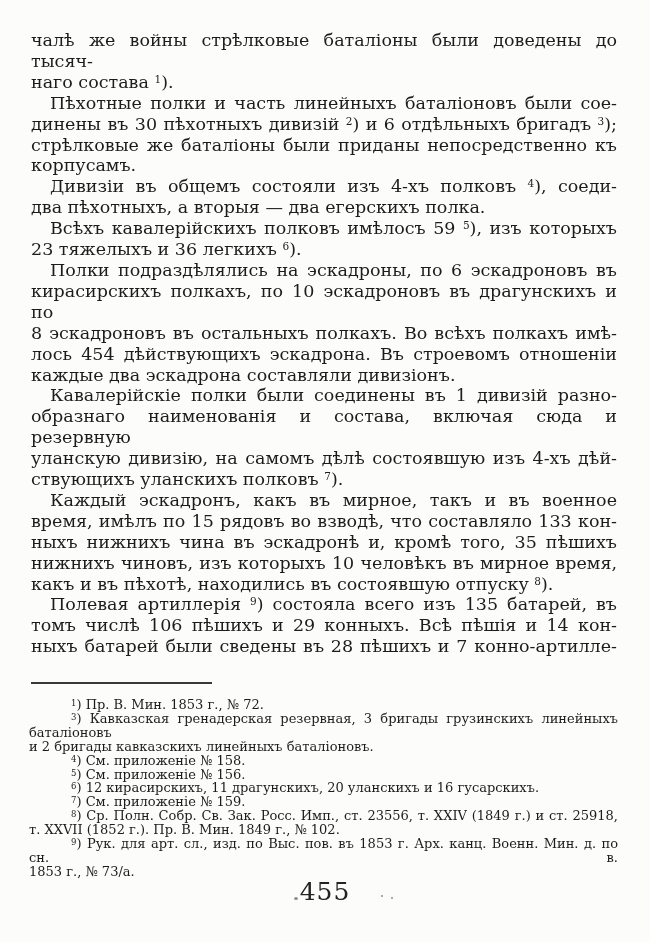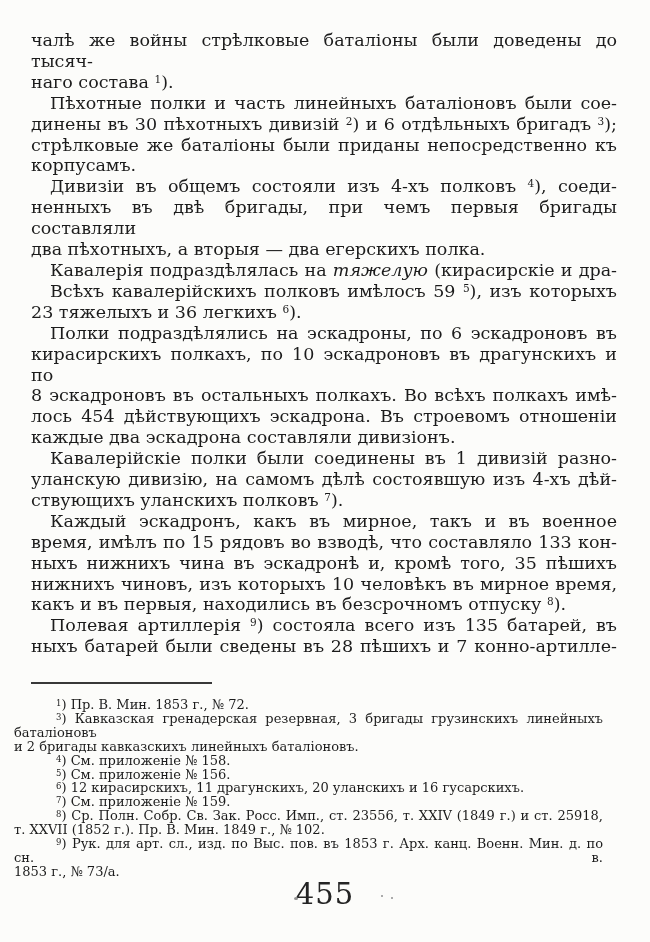--- a/index.html
+++ b/index.html
@@ -36,39 +36,39 @@
   .separator {
     position: absolute;
     left: 31px;
     top: 682px;
     width: 181px;
     height: 0;
     border-top: 2px solid #383838;
   }
   .footnotes {
     position: absolute;
-    left: 14px;
+    left: 29px;
     top: 698px;
     width: 589px;
     font-size: 13px;
     line-height: 13.9px;
   }
   .footnotes .line.ind { text-indent: 42px; }
   .footnotes sup {
     font-size: 8.5px;
     line-height: 0;
     vertical-align: 3.5px;
   }
   .page-number {
     position: absolute;
     left: 0;
     top: 877px;
     width: 100%;
     text-align: center;
-    font-size: 29px;
+    font-size: 25px;
     letter-spacing: 1px;
     color: #242424;
   }
   .speck {
     position: absolute;
     background: #909090;
     border-radius: 50%;
   }
   .speck.s1 { left: 294px; top: 897px; width: 4px; height: 3px; }
   .speck.s2 { left: 381px; top: 895px; width: 2px; height: 2px; }
@@ -79,39 +79,39 @@
 
 <div class="page">
   <div class="body-text">
       <div class="line"><span>чалѣ же войны стрѣлковые баталіоны были доведены до тысяч-</span></div>
       <div class="line last"><span>наго состава </span><sup>1</sup><span>).</span></div>
       <div class="line ind"><span>Пѣхотные полки и часть линейныхъ баталіоновъ были сое-</span></div>
       <div class="line"><span>динены въ 30 пѣхотныхъ дивизій </span><sup>2</sup><span>) и 6 отдѣльныхъ бригадъ </span><sup>3</sup><span>);</span></div>
       <div class="line"><span>стрѣлковые же баталіоны были приданы непосредственно къ</span></div>
       <div class="line last"><span>корпусамъ.</span></div>
       <div class="line ind"><span>Дивизіи въ общемъ состояли изъ 4-хъ полковъ </span><sup>4</sup><span>), соеди-</span></div>
-      <div class="line"><span>ненныхъ въ двѣ бригады, при чемъ первыя бригады составляли</span></div>
       <div class="line last"><span>два пѣхотныхъ, а вторыя — два егерскихъ полка.</span></div>
-      <div class="line ind"><span>Кавалерія подраздѣлялась на </span><span class="it">тяжелую</span><span> (кирасирскіе и дра-</span></div>
       <div class="line ind"><span>Всѣхъ кавалерійскихъ полковъ имѣлосъ 59 </span><sup>5</sup><span>), изъ которыхъ</span></div>
       <div class="line last"><span>23 тяжелыхъ и 36 легкихъ </span><sup>6</sup><span>).</span></div>
       <div class="line ind"><span>Полки подраздѣлялись на эскадроны, по 6 эскадроновъ въ</span></div>
       <div class="line"><span>кирасирскихъ полкахъ, по 10 эскадроновъ въ драгунскихъ и по</span></div>
       <div class="line"><span>8 эскадроновъ въ остальныхъ полкахъ. Во всѣхъ полкахъ имѣ-</span></div>
       <div class="line"><span>лось 454 дѣйствующихъ эскадрона. Въ строевомъ отношеніи</span></div>
       <div class="line last"><span>каждые два эскадрона составляли дивизіонъ.</span></div>
       <div class="line ind"><span>Кавалерійскіе полки были соединены въ 1 дивизій разно-</span></div>
+      <div class="line"><span>образнаго наименованія и состава, включая сюда и резервную</span></div>
       <div class="line"><span>уланскую дивизію, на самомъ дѣлѣ состоявшую изъ 4-хъ дѣй-</span></div>
       <div class="line last"><span>ствующихъ уланскихъ полковъ </span><sup>7</sup><span>).</span></div>
       <div class="line ind"><span>Каждый эскадронъ, какъ въ мирное, такъ и въ военное</span></div>
       <div class="line"><span>время, имѣлъ по 15 рядовъ во взводѣ, что составляло 133 кон-</span></div>
       <div class="line"><span>ныхъ нижнихъ чина въ эскадронѣ и, кромѣ того, 35 пѣшихъ</span></div>
       <div class="line"><span>нижнихъ чиновъ, изъ которыхъ 10 человѣкъ въ мирное время,</span></div>
-      <div class="line last"><span>какъ и въ первыя, находились въ безсрочномъ отпуску </span><sup>8</sup><span>).</span></div>
+      <div class="line last"><span>какъ и въ пѣхотѣ, находились въ состоявшую отпуску </span><sup>8</sup><span>).</span></div>
       <div class="line ind"><span>Полевая артиллерія </span><sup>9</sup><span>) состояла всего изъ 135 батарей, въ</span></div>
+      <div class="line"><span>томъ числѣ 106 пѣшихъ и 29 конныхъ. Всѣ пѣшія и 14 кон-</span></div>
       <div class="line"><span>ныхъ батарей были сведены въ 28 пѣшихъ и 7 конно-артилле-</span></div>
     </div>
   <div class="separator"></div>
   <div class="footnotes">
       <div class="line ind last"><sup>1</sup><span>) Пр. В. Мин. 1853 г., № 72.</span></div>
       <div class="line ind"><sup>3</sup><span>) Кавказская гренадерская резервная, 3 бригады грузинскихъ линейныхъ баталіоновъ</span></div>
       <div class="line last"><span>и 2 бригады кавказскихъ линейныхъ баталіоновъ.</span></div>
       <div class="line ind last"><sup>4</sup><span>) См. приложеніе № 158.</span></div>
       <div class="line ind last"><sup>5</sup><span>) См. приложеніе № 156.</span></div>
       <div class="line ind last"><sup>6</sup><span>) 12 кирасирскихъ, 11 драгунскихъ, 20 уланскихъ и 16 гусарскихъ.</span></div>

